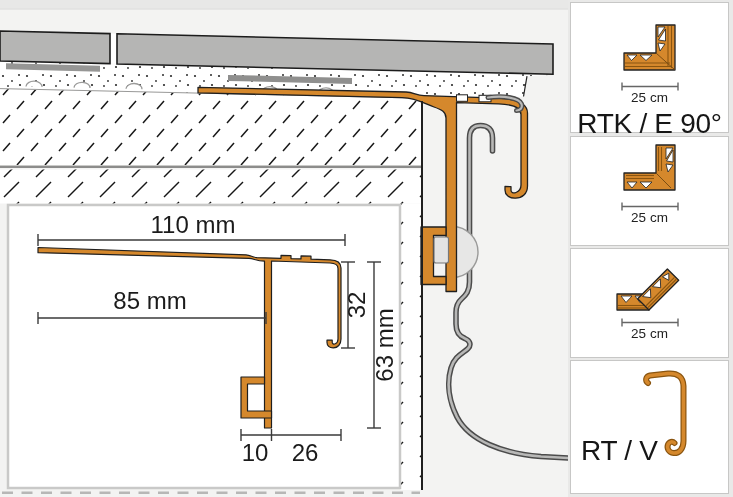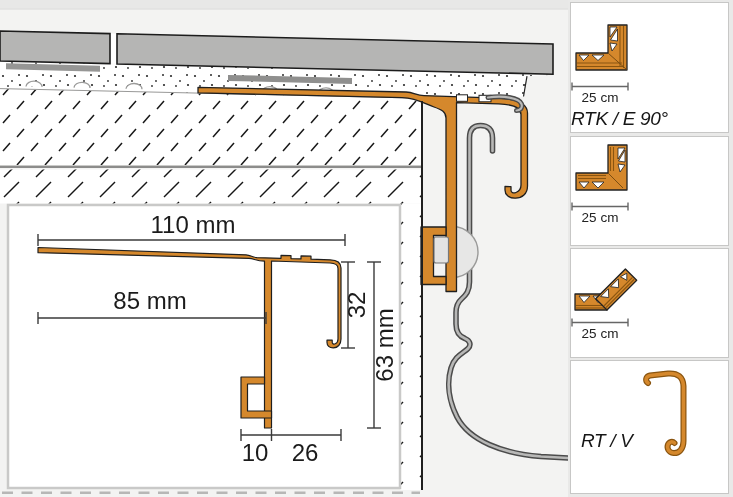--- a/index.html
+++ b/index.html
@@ -1,31 +1,31 @@
 <!DOCTYPE html>
 <html><head>
 <meta charset="utf-8">
 <style>
   html,body{margin:0;padding:0;background:#fff;}
   .stage{position:relative;width:733px;height:497px;overflow:hidden;
          font-family:"Liberation Sans",sans-serif;background:#f3f3f2;}
   .main-svg{position:absolute;left:0;top:0;}
   .sidebar{position:absolute;left:568px;top:0;width:165px;height:497px;background:#e9e9e8;}
   .card{position:absolute;left:2px;width:159px;background:#ffffff;border:1.5px solid #c7c7c6;
-        box-sizing:border-box;display:flex;flex-direction:column;align-items:flex-start;}
+        box-sizing:border-box;display:flex;flex-direction:column;align-items:center;}
   .card-1{top:2px;height:131px;}
   .card-2{top:136px;height:110px;}
   .card-3{top:248px;height:110px;}
   .card-4{top:360px;height:134px;position:absolute;}
   .icon-wrap{flex:0 0 auto;display:flex;justify-content:center;}
   .dim-wrap{display:flex;flex-direction:column;align-items:center;margin-top:2px;}
   .dim-text{font-size:13.5px;color:#222;line-height:1.1;margin-top:0px;}
-  .card-label{font-size:19px;color:#161616;letter-spacing:-0.3px;white-space:nowrap;
-              line-height:1.05;margin-top:3px;font-style:italic;}
-  .card-4 .card-label{position:absolute;left:10px;bottom:42px;margin:0;}
+  .card-label{font-size:28px;color:#161616;letter-spacing:-0.3px;white-space:nowrap;
+              line-height:1.05;margin-top:3px;}
+  .card-4 .card-label{position:absolute;left:10px;bottom:28px;margin:0;}
   .card-4 .icon-wrap{position:absolute;right:38px;top:8px;}
   svg text{font-family:"Liberation Sans",sans-serif;}
 </style>
 </head>
 <body>
 
 <div class="stage">
 
   <svg class="main-svg" width="568" height="497" viewBox="0 0 568 497">
     <defs>

